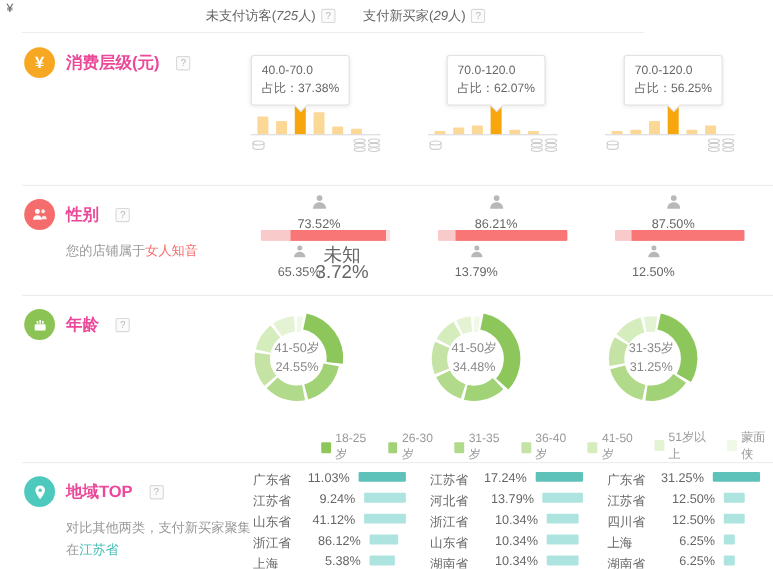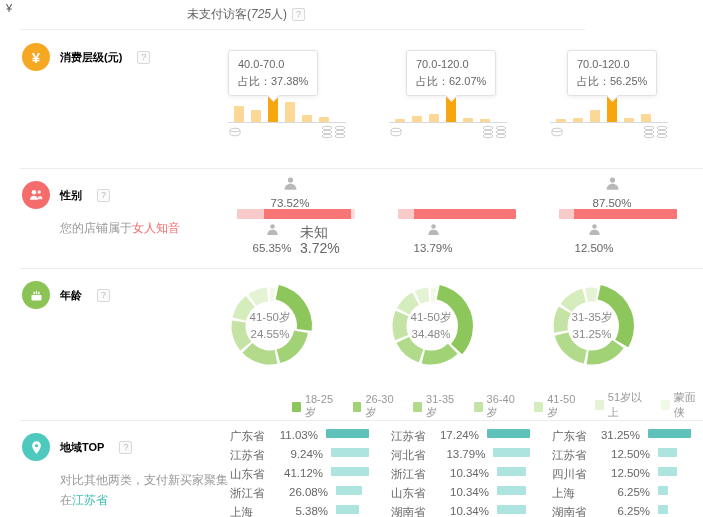--- a/index.html
+++ b/index.html
@@ -17,39 +17,39 @@
   .section{position:relative;display:grid;grid-template-columns:220px 161px 161px 161px}
   .section.bordered::before{content:"";position:absolute;top:0;left:20px;right:0;height:1px;background:#ececec}
   .s1{height:138px}.s2{height:100px}
   .s3{height:152px;grid-template-rows:112px 40px}
   .s3 .info{grid-row:1/3}
   .s4{height:147px}
   .info{padding:13px 14px 0 22px}
   .trow{display:flex;align-items:center;gap:10px}
   .icircle{width:28px;height:28px;border-radius:50%;display:inline-flex;align-items:center;justify-content:center;color:#fff;font-weight:bold;font-size:15px;flex:0 0 28px}
   .oc{background:#f7a823}.rc{background:#f56c6c}.gc2{background:#8cc355}.tc{background:#4ec9be}
-  .stitle{font-size:11px;font-weight:bold;color:#000000;white-space:nowrap}
+  .stitle{font-size:15px;font-weight:bold;color:#ec4899;white-space:nowrap}
   .desc{margin:9px 0 0 38px;width:172px;font-size:12px;line-height:20px;color:#999}
   .hl-o{color:#f7a60d}.hl-r{color:#f56c6c}.hl-g{color:#7fc24f}.hl-t{color:#3fbdb2}
   .cell{position:relative}
   
   .cc .tooltip{position:absolute;top:20px;background:#fff;border:1px solid #e2e2e2;border-radius:3px;padding:5px 9px;font-size:11px;line-height:17px;color:#666;white-space:nowrap;box-shadow:0 1px 4px rgba(0,0,0,.08);z-index:2}
   .cc .tooltip::after{content:"";position:absolute;bottom:-5px;left:var(--cx,40px);width:8px;height:8px;background:#fff;border-right:1px solid #e2e2e2;border-bottom:1px solid #e2e2e2;transform:rotate(45deg)}
   .cc .bars{position:absolute;left:14px;bottom:46px;display:flex;align-items:flex-end;gap:7px}
   .cc .bar{width:10px;background:#fbd896;border-radius:1px 1px 0 0}
   .cc .bar.hl{background:#f7a60d}
   .cc .axis{position:absolute;left:8px;top:92px;width:118px;height:1px;background:#d9d9d9}
   .cc .coinL{position:absolute;left:8px;top:96px}
   .cc .coinR{position:absolute;left:100px;top:94px}
   
   .gchart .gf{position:absolute;left:10px;top:8px;width:120px;text-align:center}
   .gchart .gbar{position:absolute;left:17px;top:41px;width:118px;height:10px;display:flex;border-radius:1px;overflow:hidden}
   .gchart .seg.m{background:#f9caca}.gchart .seg.f{background:#f87676}.gchart .seg.u{background:#fbdede}
   .gchart .gm{position:absolute;left:24px;top:54px;width:56px;text-align:center}
-  .gchart .gu{position:absolute;left:80px;top:56px;width:56px;font-size:14px;color:#666;line-height:16px}
+  .gchart .gu{position:absolute;left:63px;top:56px;width:56px;text-align:center;font-size:17px;color:#666;line-height:16px}
   .gpct{font-size:11.5px;color:#666;margin-top:2px}
   
   .dwrap{position:absolute;left:2px;top:10px;width:96px;height:96px}
   .dcenter{position:absolute;left:2px;top:10px;width:96px;height:96px;display:flex;flex-direction:column;align-items:center;justify-content:center;font-size:11.5px;color:#888;line-height:17px;pointer-events:none}
   .legend{grid-column:2/5;display:flex;align-items:flex-end;gap:13px;padding-left:72px}
   .litem{display:inline-flex;align-items:center;gap:4px;font-size:11px;color:#999;cursor:pointer}
   .sw{width:10px;height:10px;border-radius:1px;display:inline-block}
   
   .rcell{padding:9px 12px 0 10px}
   .rrow{display:flex;align-items:flex-start;height:19px;font-size:11.5px;color:#666}
@@ -59,20 +59,21 @@
   .rbar.dark{background:#5fc2ba}
 </style>
 </head>
 <body>
 
 <div class="page">
   <span class="corner">¥</span>
 
   <div class="header">
     <span class="tab" style="left:187px"><span>未支付访客(</span><span class="cnt">725</span><span>人)</span><span class="help">?</span></span>
+    <span class="tab" style="left:330px"><span>支付新买家(</span><span class="cnt">29</span><span>人)</span><span class="help">?</span></span>
   </div>
 
   <div class="section s1">
     <div class="info">
       <div class="trow">
         <span class="icircle oc">¥</span>
         <span class="stitle">消费层级(元)</span>
         <span class="help">?</span>
       </div>
     </div>
@@ -205,20 +206,27 @@
           </svg>
         <div class="gpct">65.35%</div>
       </div>
       <div class="gu">
         <div>未知</div>
         <div>3.72%</div>
       </div>
     </div>
 
     <div class="cell gchart">
+      <div class="gf">
+        <svg width="15" height="15" viewBox="0 0 24 24">
+            <circle cx="12" cy="6.5" r="4.2" fill="#b8b8b8"></circle>
+            <path d="M2.5 22c0-6 4.2-9.5 9.5-9.5s9.5 3.5 9.5 9.5z" fill="#b8b8b8"></path>
+          </svg>
+        <div class="gpct">86.21%</div>
+      </div>
       <div class="gbar">
           <span class="seg m" style="width: 16.3px;"></span>
           <span class="seg f" style="width: 101.7px;"></span>
         </div>
       <div class="gm">
         <svg width="13" height="13" viewBox="0 0 24 24">
             <circle cx="12" cy="6.5" r="4.2" fill="#b8b8b8"></circle>
             <path d="M2.5 22c0-6 4.2-9.5 9.5-9.5s9.5 3.5 9.5 9.5z" fill="#b8b8b8"></path>
           </svg>
         <div class="gpct">13.79%</div>
@@ -364,21 +372,21 @@
           <span class="rpct">9.24%</span>
           <span class="rbar" style="width: 40px;"></span>
         </div>
         <div class="rrow">
           <span class="rname">山东省</span>
           <span class="rpct">41.12%</span>
           <span class="rbar" style="width: 40px;"></span>
         </div>
         <div class="rrow">
           <span class="rname">浙江省</span>
-          <span class="rpct">26.08%</span>
+          <span class="rpct">86.12%</span>
           <span class="rbar" style="width: 26px;"></span>
         </div>
         <div class="rrow">
           <span class="rname">上海</span>
           <span class="rpct">5.38%</span>
           <span class="rbar" style="width: 23px;"></span>
         </div>
       </div>
     <div class="cell rcell">
         <div class="rrow">

